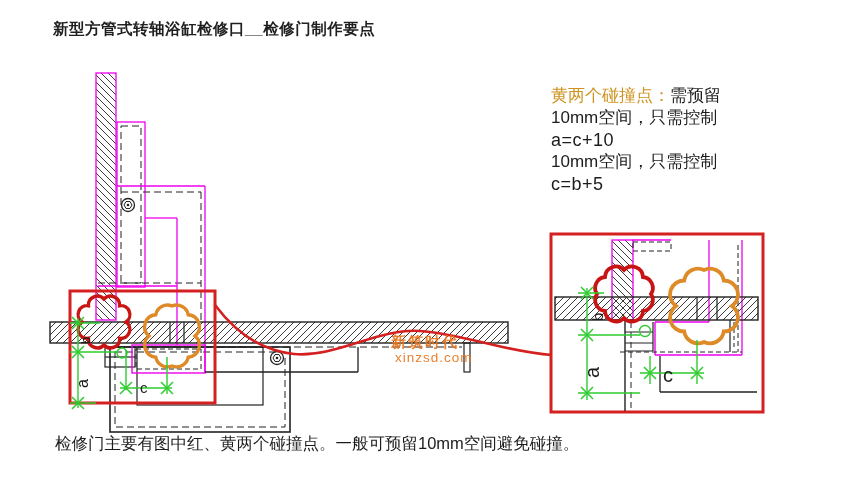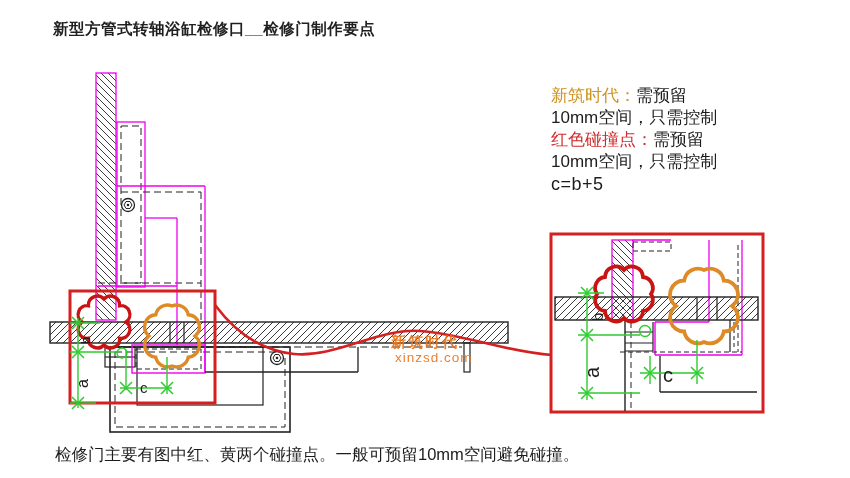--- a/index.html
+++ b/index.html
@@ -6,21 +6,21 @@
   #stage{position:relative;width:850px;height:478px;background:#ffffff;overflow:hidden;
          font-family:"Liberation Sans","DejaVu Sans",sans-serif;}
   #drawing{position:absolute;left:0;top:0;}
   .page-title{position:absolute;left:17px;top:19px;font-size:15.5px;font-weight:bold;
               color:#1f1f1f;letter-spacing:0.5px;white-space:nowrap;margin-left:36px;}
   .legend{position:absolute;left:551px;top:85px;width:295px;font-size:17px;
           line-height:22px;color:#1c1c1c;}
   .legend .lbl-yellow{color:#cd931f;}
   .legend .lbl-red{color:#cf2b2b;}
   .legend .formula{font-size:18px;letter-spacing:0.5px;}
-  .caption{position:absolute;left:55px;top:444px;font-size:16.5px;color:#1c1c1c;
+  .caption{position:absolute;left:55px;top:433px;font-size:16.5px;color:#1c1c1c;
            white-space:nowrap;}
   svg text{font-family:"Liberation Sans","DejaVu Sans",sans-serif;}
   .dim-text{fill:#1c1c1c;}
   .wm-brand{fill:#e8761e;font-weight:bold;letter-spacing:2px;opacity:0.92;}
   .wm-site{fill:#e8761e;letter-spacing:1px;opacity:0.92;}
 </style>
 </head>
 <body>
 
 <div id="stage">
@@ -167,24 +167,22 @@
         <text class="dim-text" font-size="20" transform="translate(599,378) rotate(-90)">a</text>
         <text class="dim-text" font-size="20" x="663" y="382">c</text>
       </g>
     </g>
   </svg>
 
   <div class="page-title">新型方管式转轴浴缸检修口__检修门制作要点</div>
 
   <div class="legend">
     <div>
-      <span class="lbl-yellow">新筑时代：</span><span>需预留</span>
+      <span class="lbl-yellow">黄两个碰撞点：</span><span>需预留</span>
     </div>
     <div>10mm空间，只需控制</div>
-    <div>
-      <span class="lbl-red">红色碰撞点：</span><span>需预留</span>
-    </div>
+    <div class="formula">a=c+10</div>
     <div>10mm空间，只需控制</div>
     <div class="formula">c=b+5</div>
   </div>
 
   <div class="caption">检修门主要有图中红、黄两个碰撞点。一般可预留10mm空间避免碰撞。</div>
 </div>
 
 </body></html>

